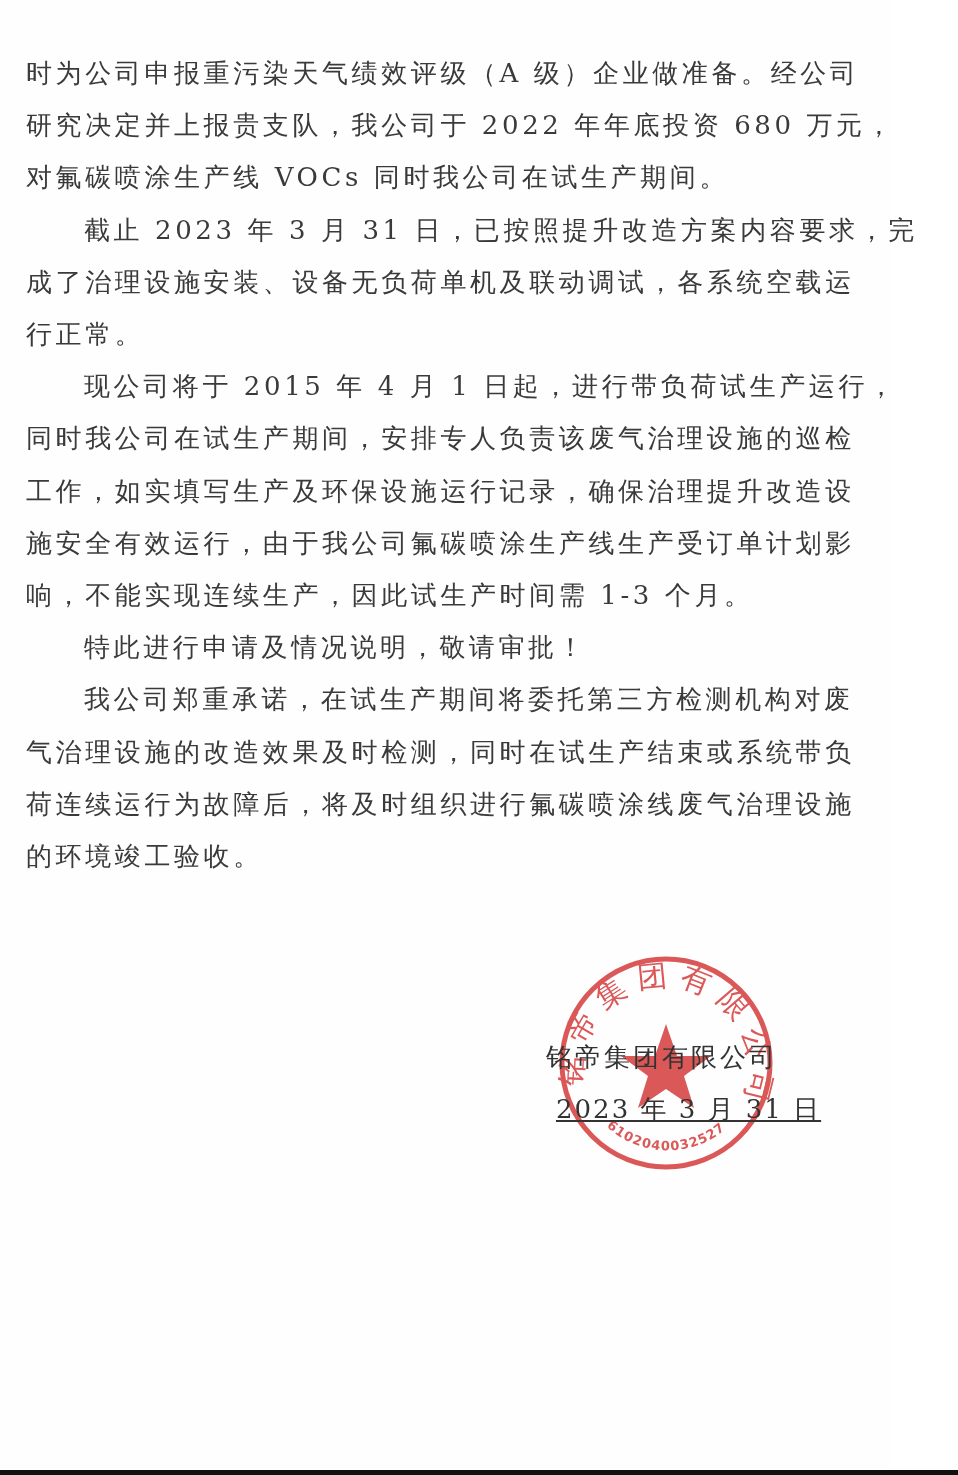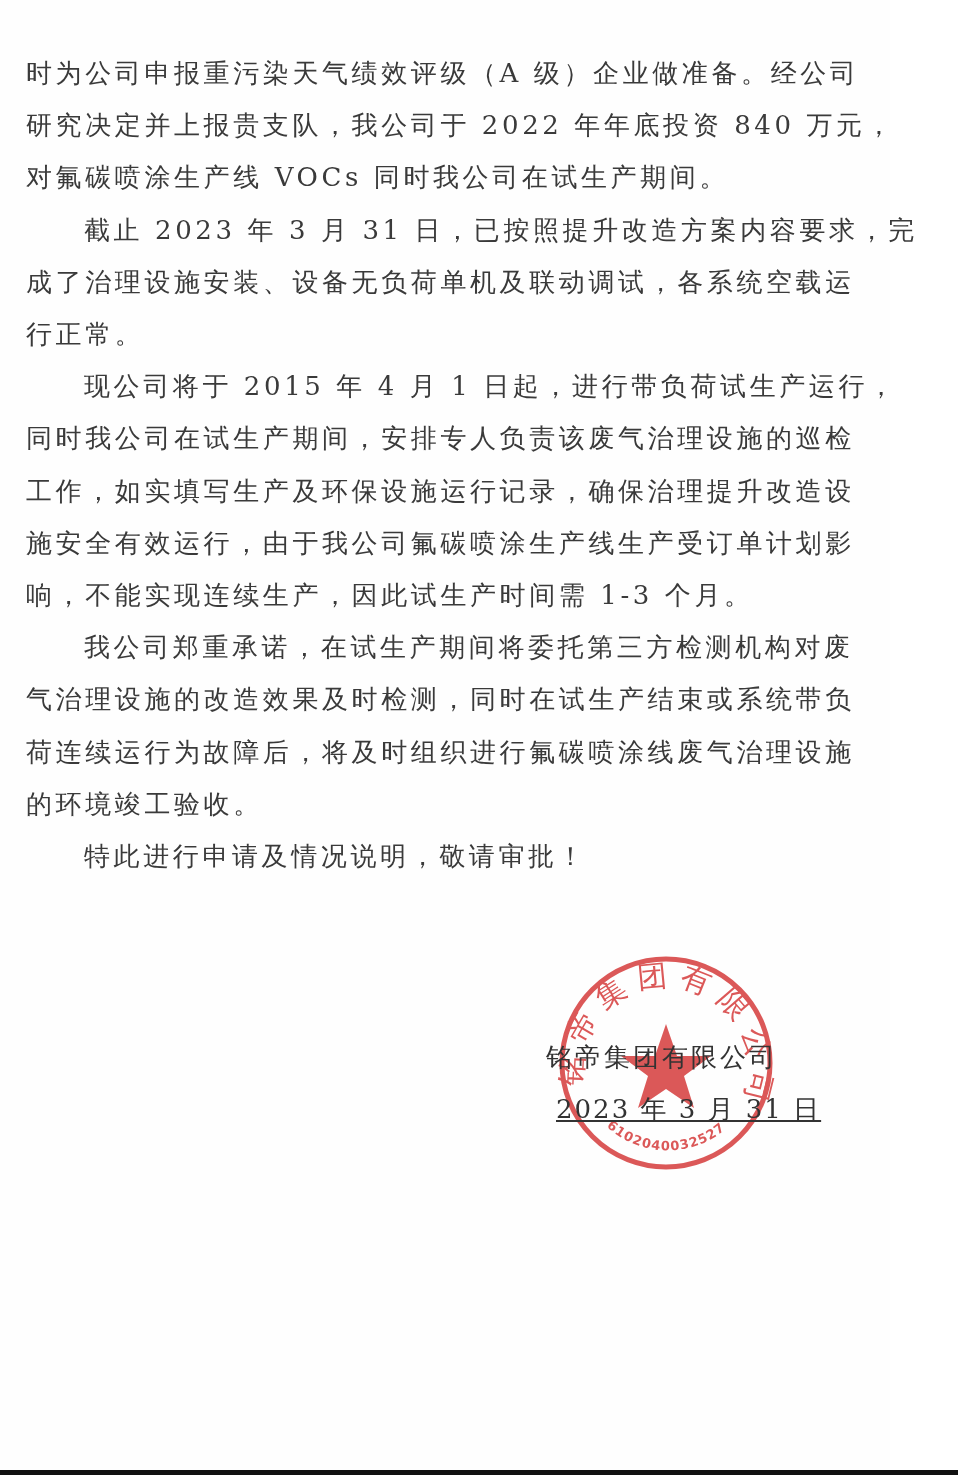--- a/index.html
+++ b/index.html
@@ -25,43 +25,43 @@
     position: absolute; left: 555px; top: 952px; width: 222px; height: 222px; z-index: 1; opacity: 0.85;
   }
 </style>
 </head>
 <body>
 
 <div class="page">
   <div class="body-text">
     <p class="para">
       <span class="line">时为公司申报重污染天气绩效评级（A 级）企业做准备。经公司</span>
-      <span class="line">研究决定并上报贵支队，我公司于 2022 年年底投资 840 万元，</span>
+      <span class="line">研究决定并上报贵支队，我公司于 2022 年年底投资 680 万元，</span>
       <span class="line">对氟碳喷涂生产线 VOCs 同时我公司在试生产期间。</span>
     </p>
     <p class="para">
       <span class="line" style="padding-left:58px">截止 2023 年 3 月 31 日，已按照提升改造方案内容要求，完</span>
       <span class="line">成了治理设施安装、设备无负荷单机及联动调试，各系统空载运</span>
       <span class="line">行正常。</span>
     </p>
     <p class="para">
       <span class="line" style="padding-left:58px">现公司将于 2015 年 4 月 1 日起，进行带负荷试生产运行，</span>
       <span class="line">同时我公司在试生产期间，安排专人负责该废气治理设施的巡检</span>
       <span class="line">工作，如实填写生产及环保设施运行记录，确保治理提升改造设</span>
       <span class="line">施安全有效运行，由于我公司氟碳喷涂生产线生产受订单计划影</span>
       <span class="line">响，不能实现连续生产，因此试生产时间需 1-3 个月。</span>
     </p>
     <p class="para">
+      <span class="line" style="padding-left:58px">特此进行申请及情况说明，敬请审批！</span>
+    </p>
+    <p class="para">
       <span class="line" style="padding-left:58px">我公司郑重承诺，在试生产期间将委托第三方检测机构对废</span>
       <span class="line">气治理设施的改造效果及时检测，同时在试生产结束或系统带负</span>
       <span class="line">荷连续运行为故障后，将及时组织进行氟碳喷涂线废气治理设施</span>
       <span class="line">的环境竣工验收。</span>
-    </p>
-    <p class="para">
-      <span class="line" style="padding-left:58px">特此进行申请及情况说明，敬请审批！</span>
     </p>
   </div>
 
   <svg class="seal" viewBox="0 0 222 222">
     <defs>
       <path id="sealArc" d="M 30 140 A 84 84 0 1 1 192 140"></path>
       <path id="numArc" d="M 45 168 A 90 90 0 0 0 180 168"></path>
     </defs>
     <circle cx="111" cy="111" r="104" fill="none" stroke="#d63c3c" stroke-width="5"></circle>
     <text font-size="30" fill="#d63c3c" font-family="DejaVu Sans, sans-serif" letter-spacing="10">

